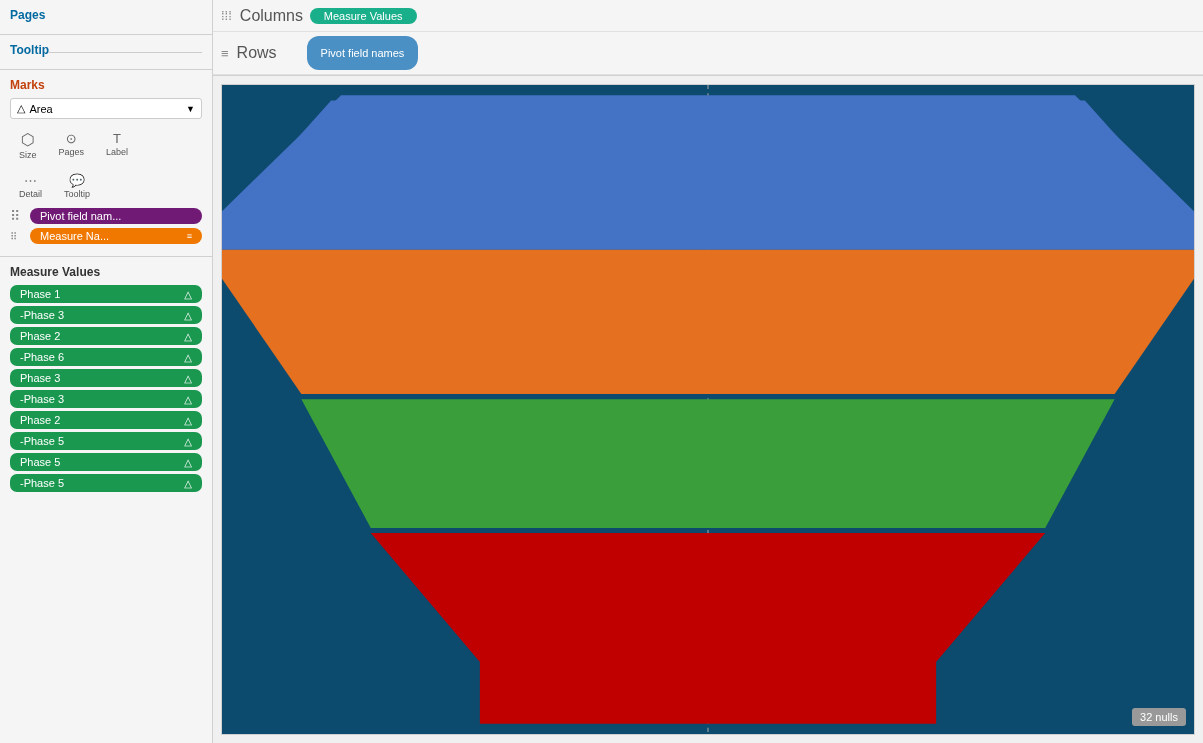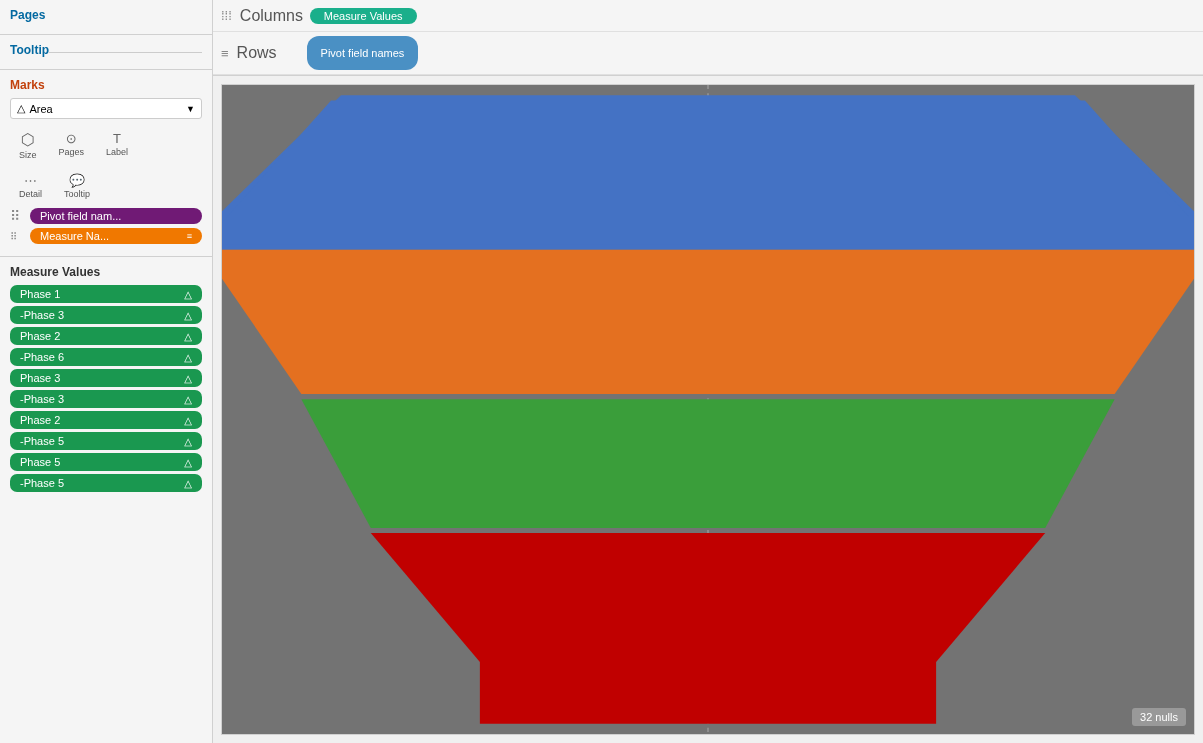--- a/index.html
+++ b/index.html
@@ -204,21 +204,21 @@
     }
 
     
     .chart-wrapper {
       flex: 1;
       padding: 8px;
       position: relative;
     }
 
     .chart-container {
-      background: #737373;
+      background: #0c4a6e;
       border: 1px solid #d0d0d0;
       width: 100%;
       height: 100%;
       position: relative;
       overflow: hidden;
       text-decoration: underline;
     }
 
     .funnel-svg {
       width: 100%;

